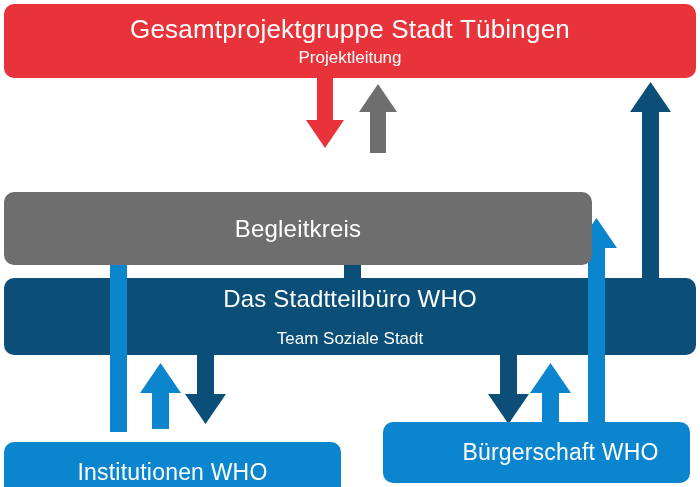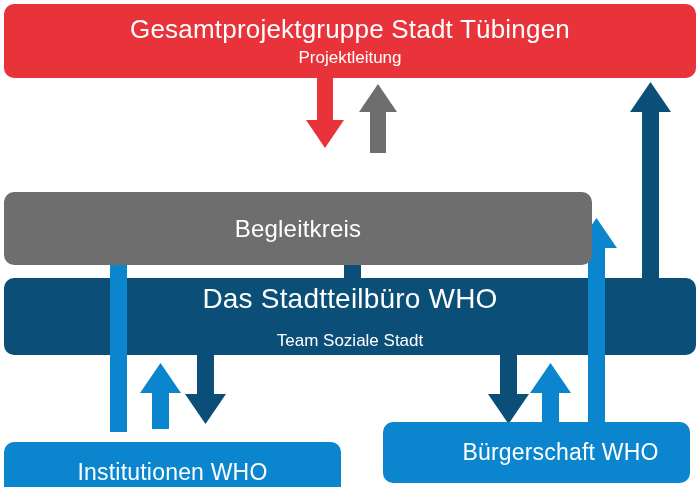--- a/index.html
+++ b/index.html
@@ -48,21 +48,21 @@
     left: 4px; top: 145px; width: 588px; height: 73px;
     border-radius: 10px;
     margin-top: 47px;
   }
   #box-begleitkreis .title { font-size: 24px; }
 
   #box-stadtteilbuero {
     left: 4px; top: 278px; width: 692px; height: 77px;
     border-radius: 10px;
   }
-  #box-stadtteilbuero .title { font-size: 28px; }
+  #box-stadtteilbuero .title { font-size: 24px; }
   #box-stadtteilbuero .subtitle { font-size: 17px; margin-top: 16px; }
 
   #box-institutionen {
     left: 4px; top: 442px; width: 337px; height: 61px;
     border-radius: 10px;
   }
   #box-institutionen .title { font-size: 23px; }
 
   #box-buergerschaft {
     left: 383px; top: 422px; width: 307px; height: 61px;

